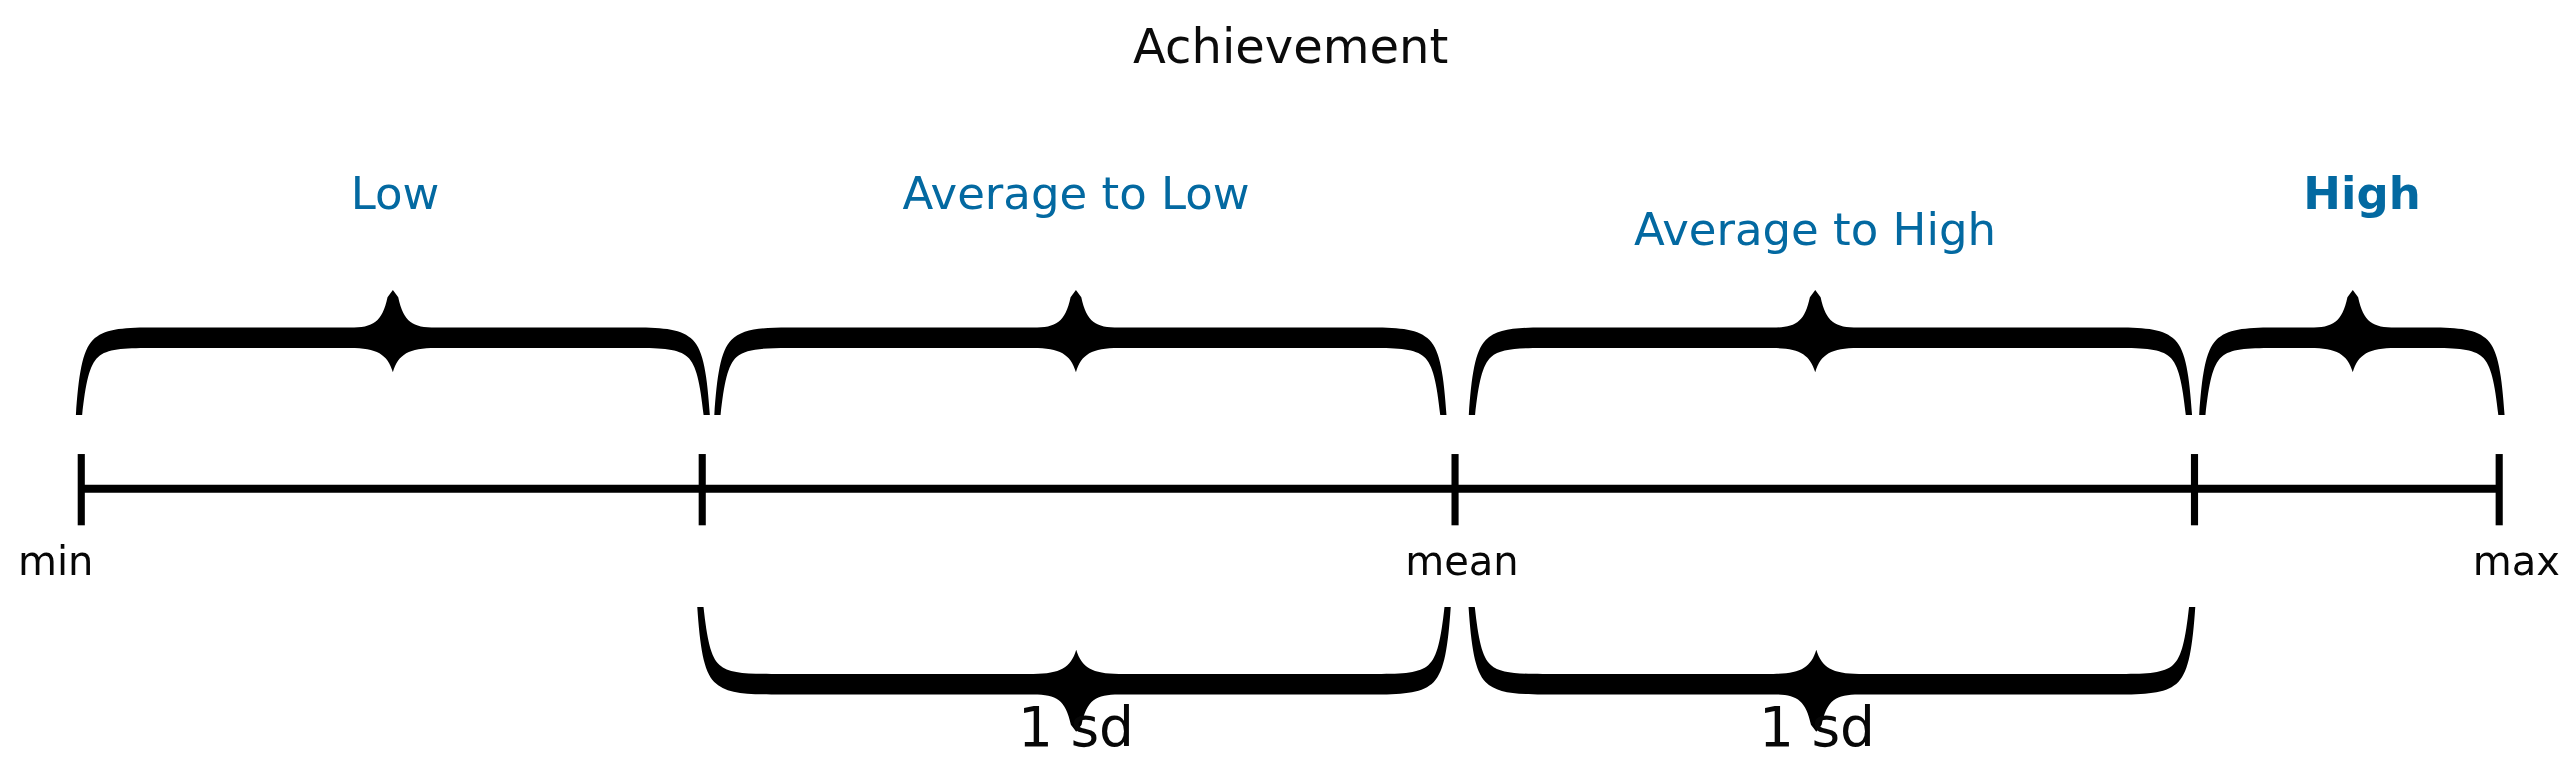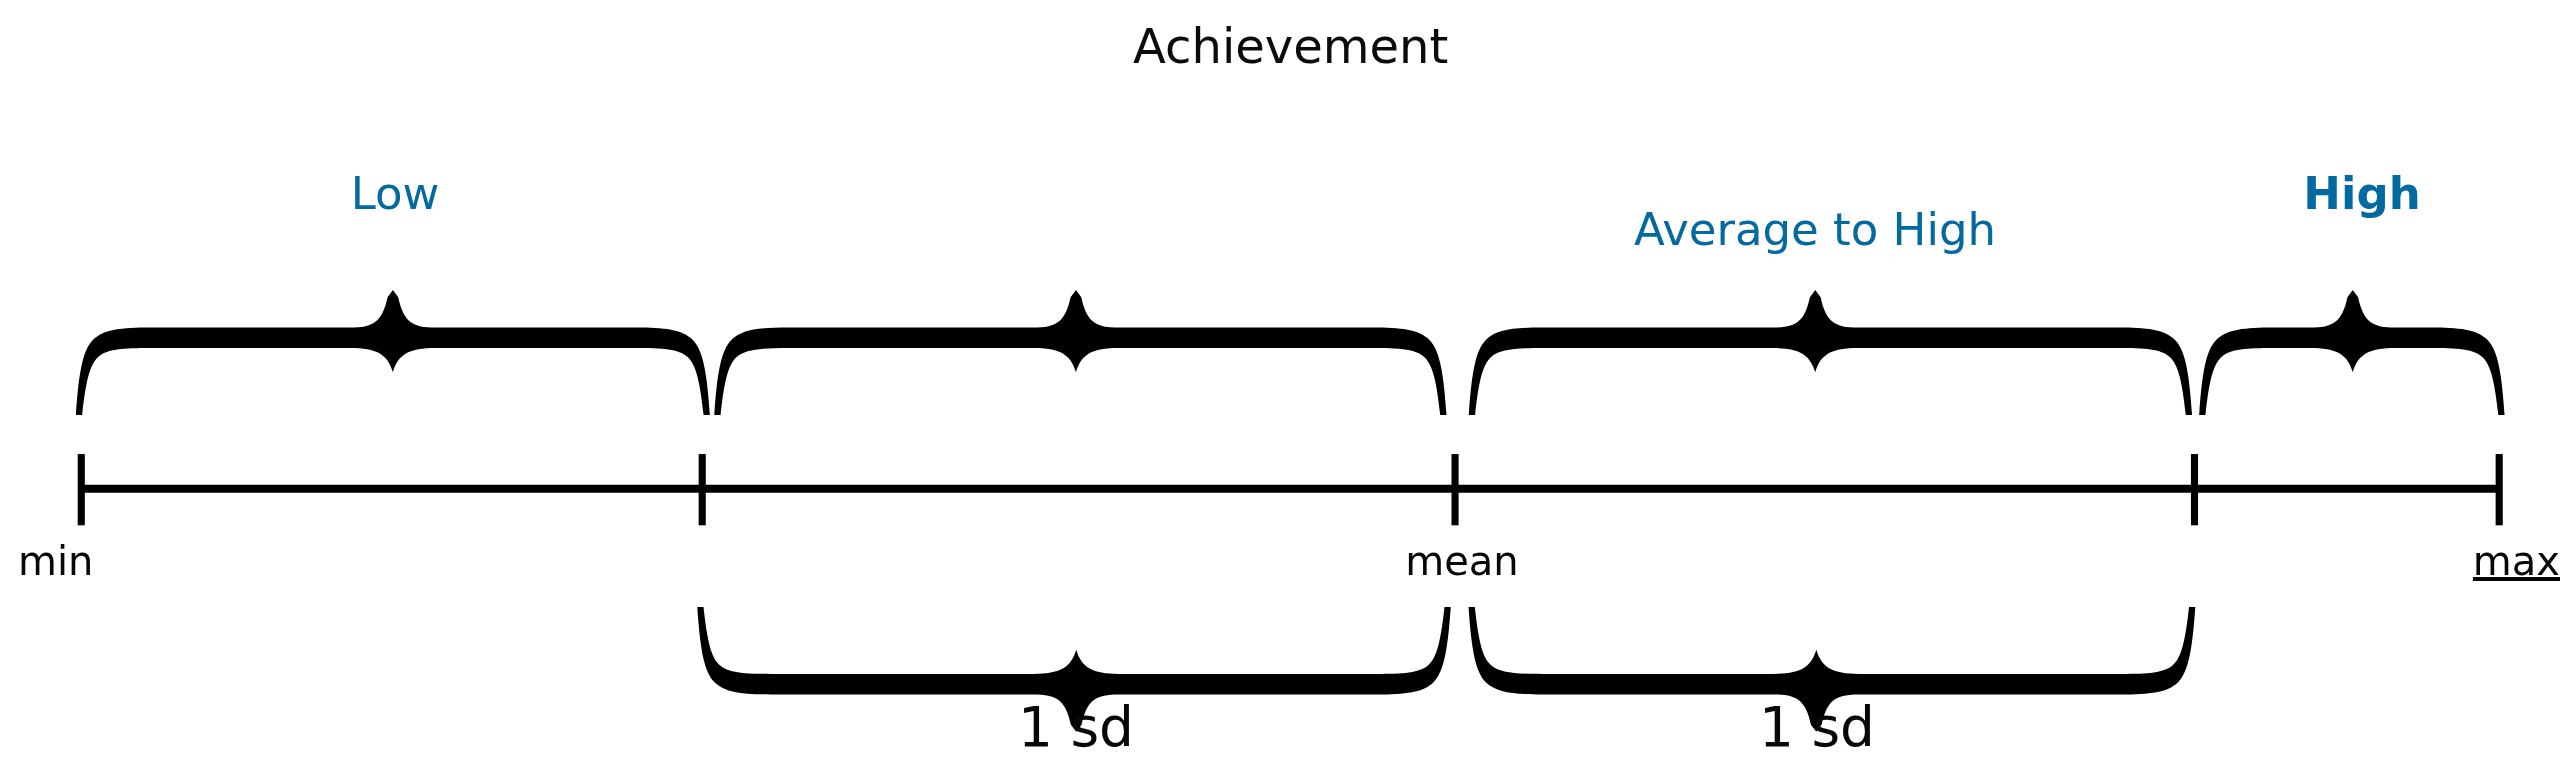--- a/index.html
+++ b/index.html
@@ -72,40 +72,41 @@
   .axis-label {
     position: absolute;
     top: 534px;
     font-size: 40px;
     line-height: 55px;
     white-space: nowrap;
     color: #070707;
   }
   .axis-label.left   { left: 18px; text-align: left; }
   .axis-label.center { transform: translateX(-50%); text-align: right; }
-  .axis-label.right  { right: 16px; text-align: right; text-decoration: underline; }
+  .axis-label.right  { right: 16px; text-align: right; }
   .sd-label {
     position: absolute;
     top: 700px;
     font-size: 55px;
     line-height: 55px;
     text-align: center;
     white-space: nowrap;
     color: #070707;
     transform: translateX(-50%);
   }
 </style>
 </head>
 <body>
 
 <div id="stage">
 
   <div class="title"><span class="title-inner">Achievement</span></div>
 
   <div class="cat-label" style="left:395px;">Low</div>
+  <div class="cat-label" style="left:1076px;">Average to Low</div>
   <div class="cat-label" style="left:1815px;margin-top:36px;">Average to High</div>
   <div class="cat-label" style="left:2362px;font-weight:bold;">High</div>
 
   <svg class="brace-svg" style="left:0px; top:290px;" width="2576" height="134" viewBox="0 0 2885 150">
 
     <path class="brace-path" d="M 85,140
          C 88,96 92,68 104,56
          C 116,44 136,42 168,42
          L 392,42
          C 418,42 428,36 434,8

